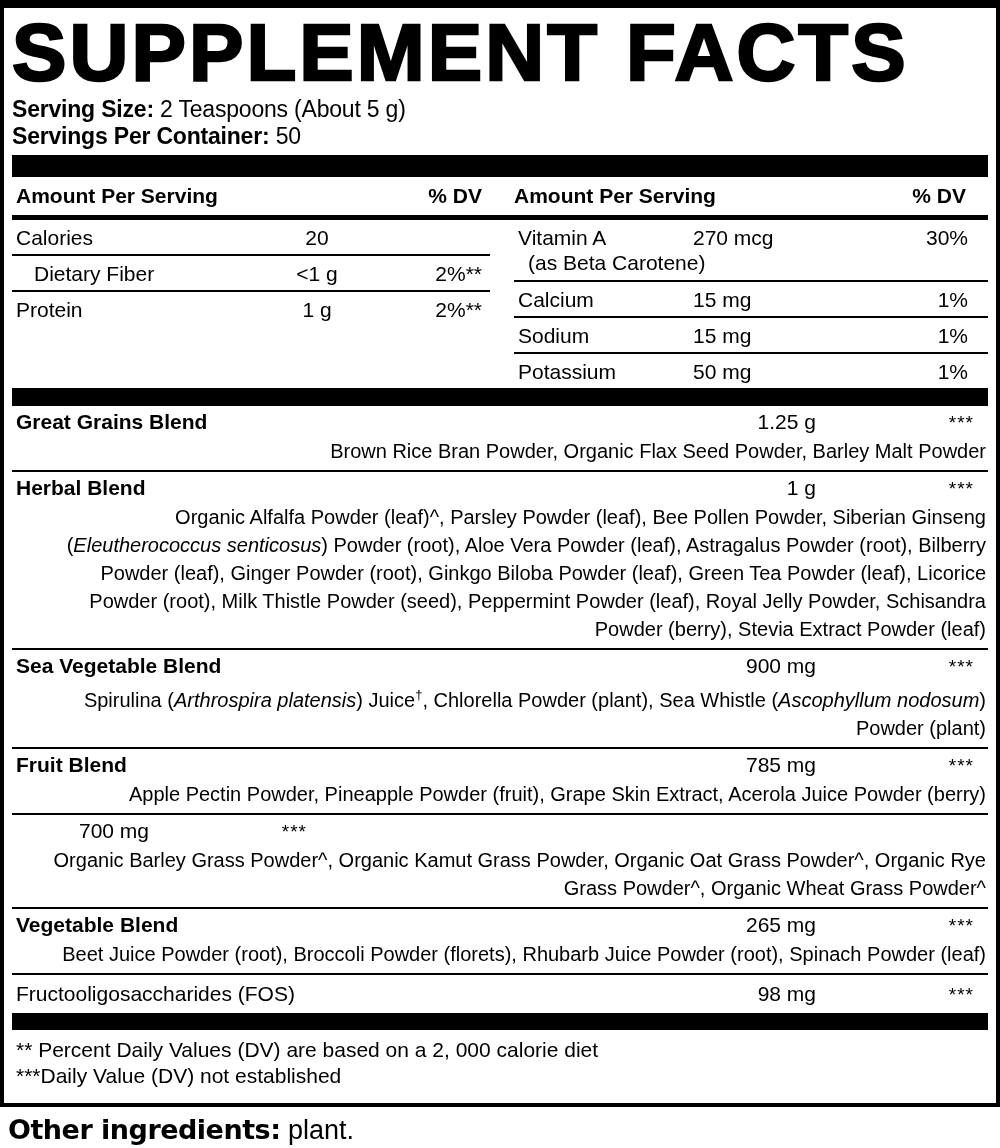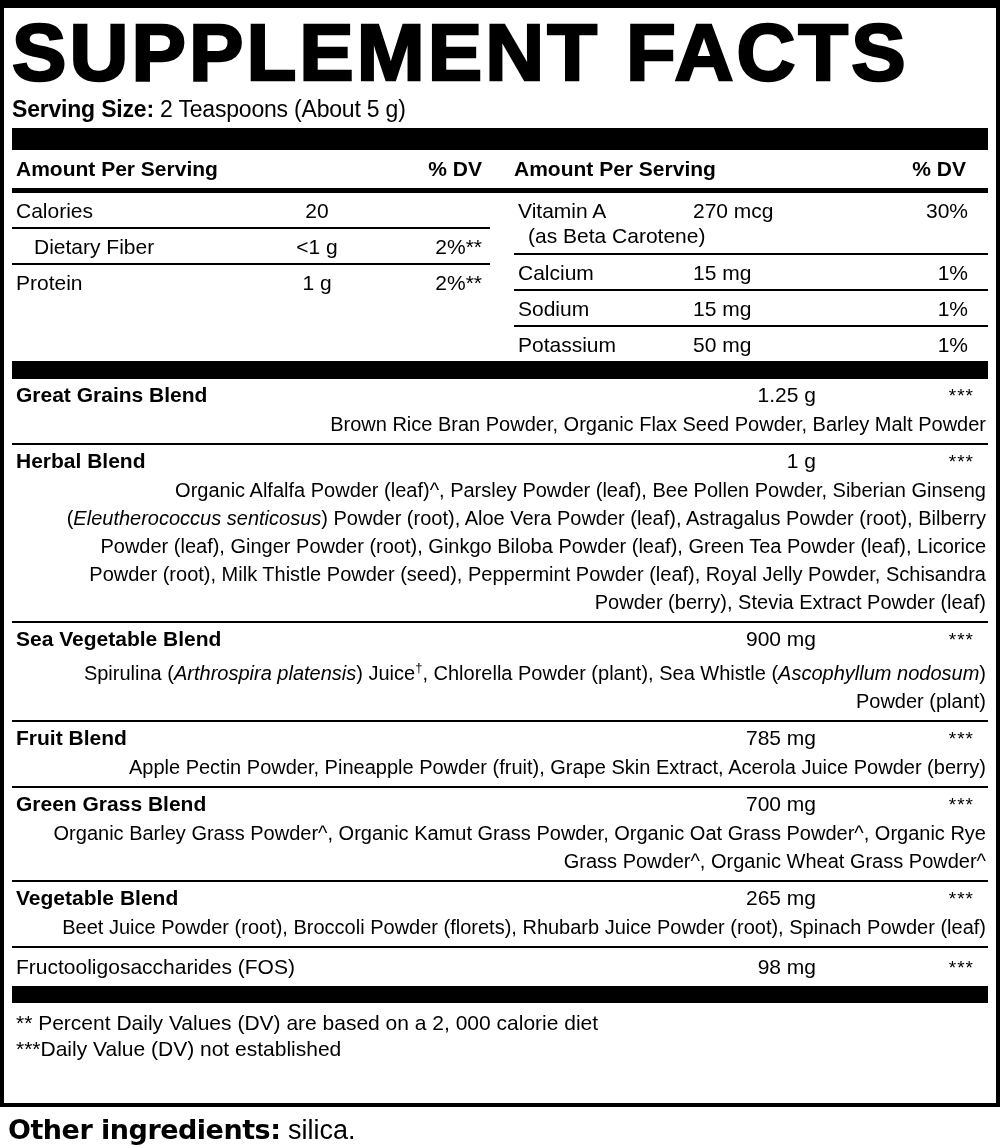--- a/index.html
+++ b/index.html
@@ -69,20 +69,24 @@
   <div class="box">
     <div class="topbar"></div>
     <div class="inner">
 
       <div class="title">SUPPLEMENT FACTS</div>
 
       <div class="serv">
         <b>Serving Size:</b>
         <span>2 Teaspoons (About 5 g)</span>
       </div>
+      <div class="serv">
+        <b>Servings Per Container:</b>
+        <span>50</span>
+      </div>
 
       <div class="bar bar1"></div>
 
       <div class="fhead">
         <div class="fh-l">
           <span>Amount Per Serving</span>
           <span>% DV</span>
         </div>
         <div class="fh-r">
           <span>Amount Per Serving</span>
@@ -167,21 +171,20 @@
         <div class="blend">
           <div class="bhead">
             <span class="bname">Fruit Blend</span>
             <span class="bamt">785 mg</span>
             <span class="bstars">***</span>
           </div>
           <div class="bing"><span>Apple Pectin Powder, Pineapple Powder (fruit), Grape Skin Extract, Acerola Juice Powder (berry)</span></div>
         </div>
         <div class="blend">
           <div class="bhead">
-            <span class="bname">Green Grass Blend</span>
             <span class="bamt">700 mg</span>
             <span class="bstars">***</span>
           </div>
           <div class="bing"><span>Organic Barley Grass Powder^, Organic Kamut Grass Powder, Organic Oat Grass Powder^, Organic Rye Grass Powder^, Organic Wheat Grass Powder^</span></div>
         </div>
         <div class="blend">
           <div class="bhead">
             <span class="bname">Vegetable Blend</span>
             <span class="bamt">265 mg</span>
             <span class="bstars">***</span>
@@ -203,15 +206,15 @@
       <div class="fnotes">
         <div class="fnote">** Percent Daily Values (DV) are based on a 2, 000 calorie diet</div>
         <div class="fnote">***Daily Value (DV) not established</div>
       </div>
 
     </div>
   </div>
 
   <div class="other">
     <b>Other ingredients:</b>
-    <span>silica.</span>
+    <span>plant.</span>
   </div>
 </div>
 
 </body></html>

